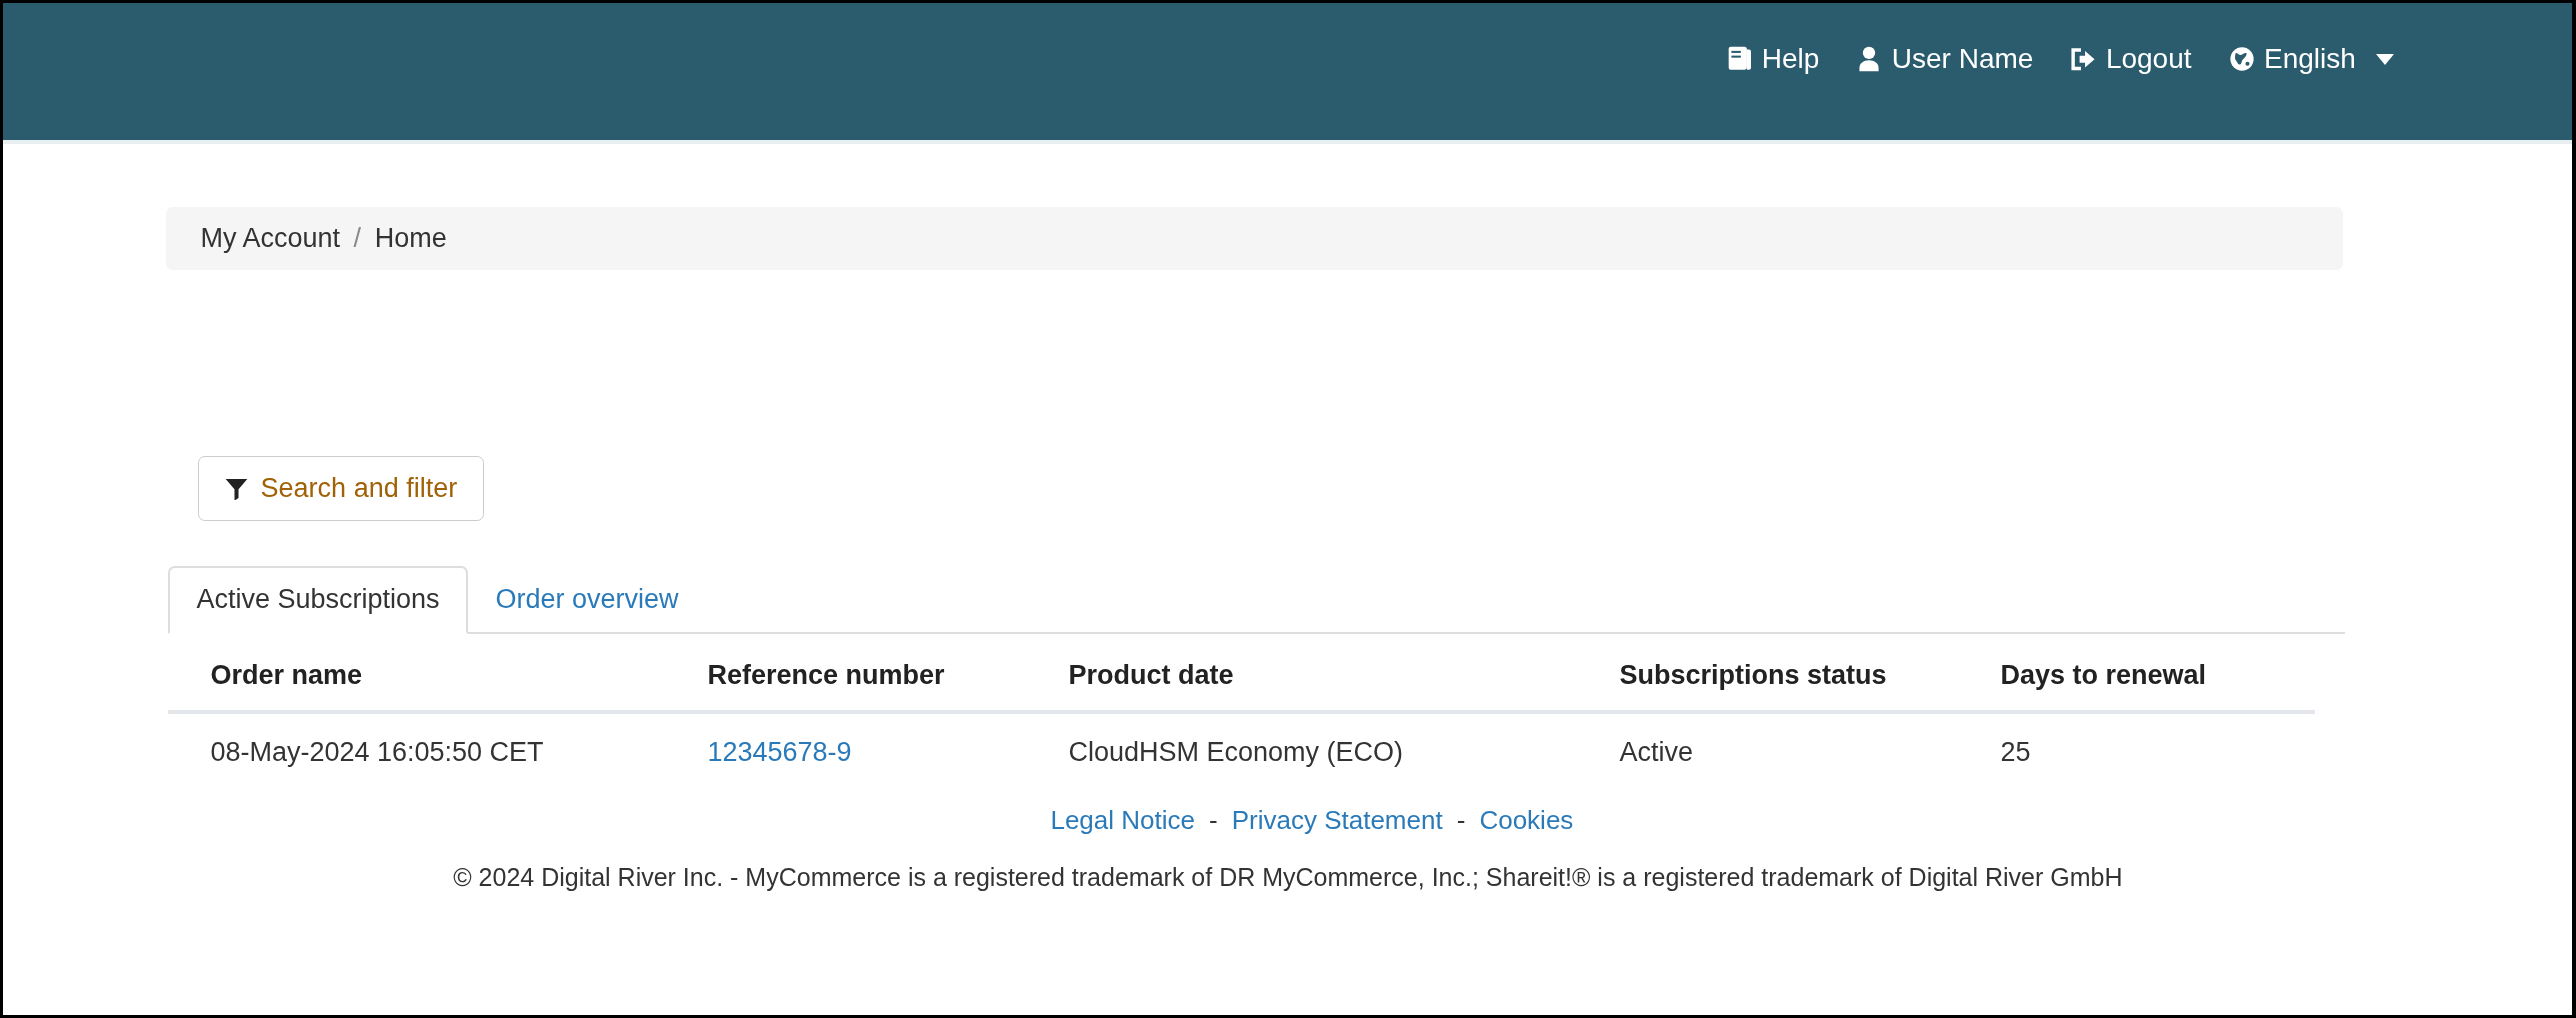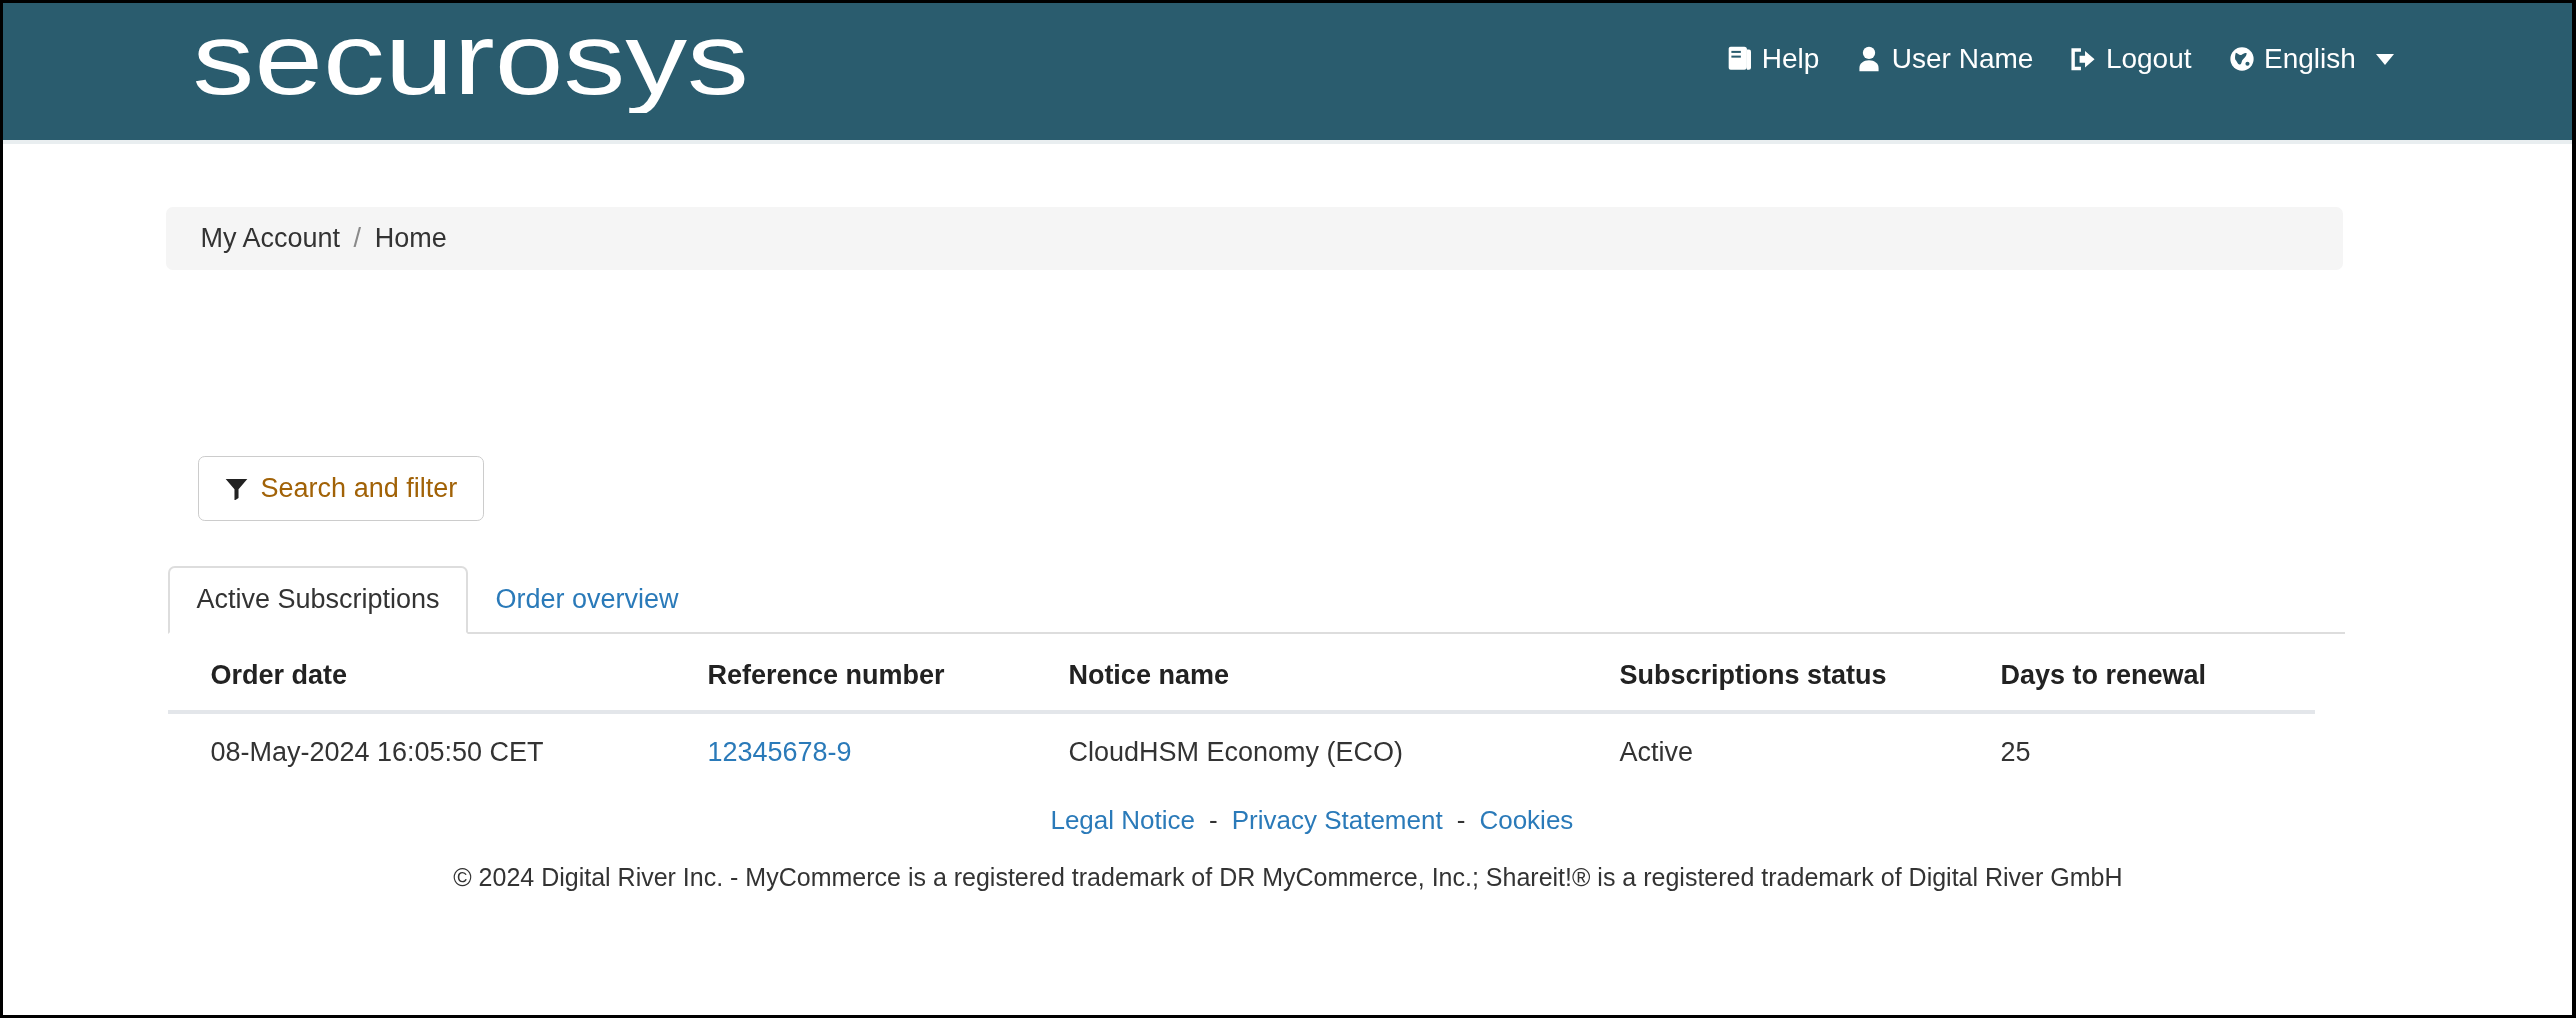--- a/index.html
+++ b/index.html
@@ -215,25 +215,20 @@
     line-height: 1;
   }
 </style>
 </head>
 <body>
 
 <div class="screen">
 
   <div class="site-header">
 
-    <div class="logo">
-      <svg viewBox="0 0 840 140" xmlns="http://www.w3.org/2000/svg" aria-hidden="true">
-        <text x="0" y="112" font-family="'Liberation Sans', sans-serif" font-size="150" font-weight="400" fill="#ffffff" textLength="820" lengthAdjust="spacingAndGlyphs">securosys</text>
-      </svg>
-    </div>
 
     <div class="top-nav">
 
       <a class="nav-item" href="#">
         <span class="ico">
           <svg width="23" height="26" viewBox="0 0 34 38" xmlns="http://www.w3.org/2000/svg">
             <path d="M4 1h20a4 4 0 0 1 4 4v26a4 4 0 0 1-4 4H4a3 3 0 0 1-3-3V4a3 3 0 0 1 3-3z" fill="#ffffff"></path>
             <path d="M28 5h3a3 3 0 0 1 3 3v24a3 3 0 0 1-3 3h-3z" fill="#ffffff"></path>
             <rect x="5" y="7" width="14" height="3" fill="#2a5c6e"></rect>
             <rect x="5" y="14" width="14" height="3" fill="#2a5c6e"></rect>
@@ -306,23 +301,23 @@
     <table class="table">
       <colgroup>
         <col class="col-date">
         <col class="col-ref">
         <col class="col-product">
         <col class="col-status">
         <col class="col-days">
       </colgroup>
       <thead>
         <tr>
-          <th>Order date</th>
+          <th>Order name</th>
           <th>Reference number</th>
-          <th>Notice name</th>
+          <th>Product date</th>
           <th>Subscriptions status</th>
           <th>Days to renewal</th>
         </tr>
       </thead>
       <tbody>
         <tr>
           <td>08-May-2024 16:05:50 CET</td>
           <td>
             <a class="link" href="#">12345678-9</a>
           </td>

